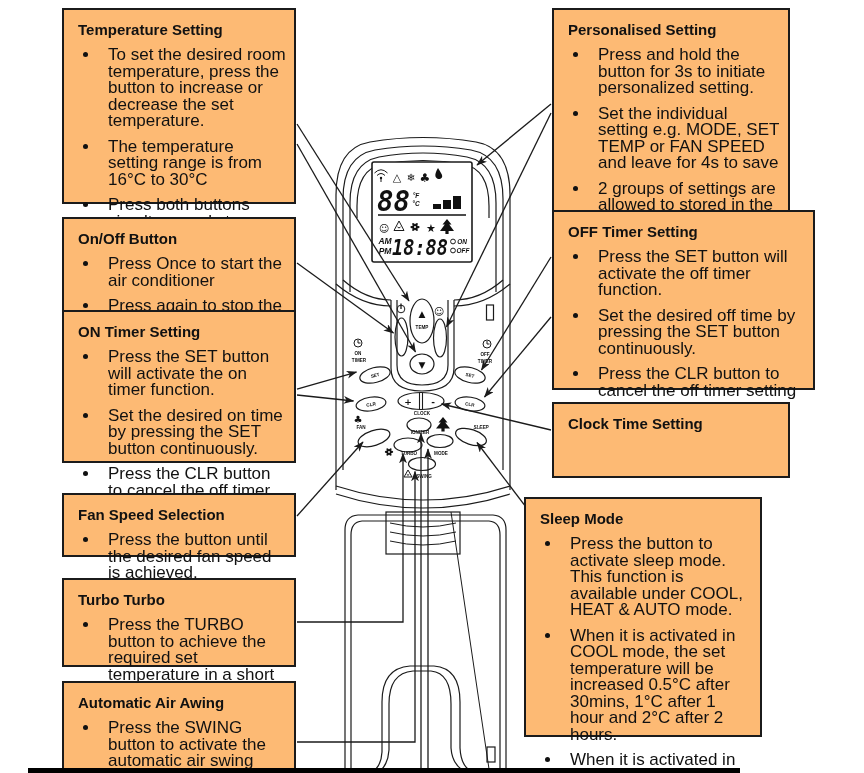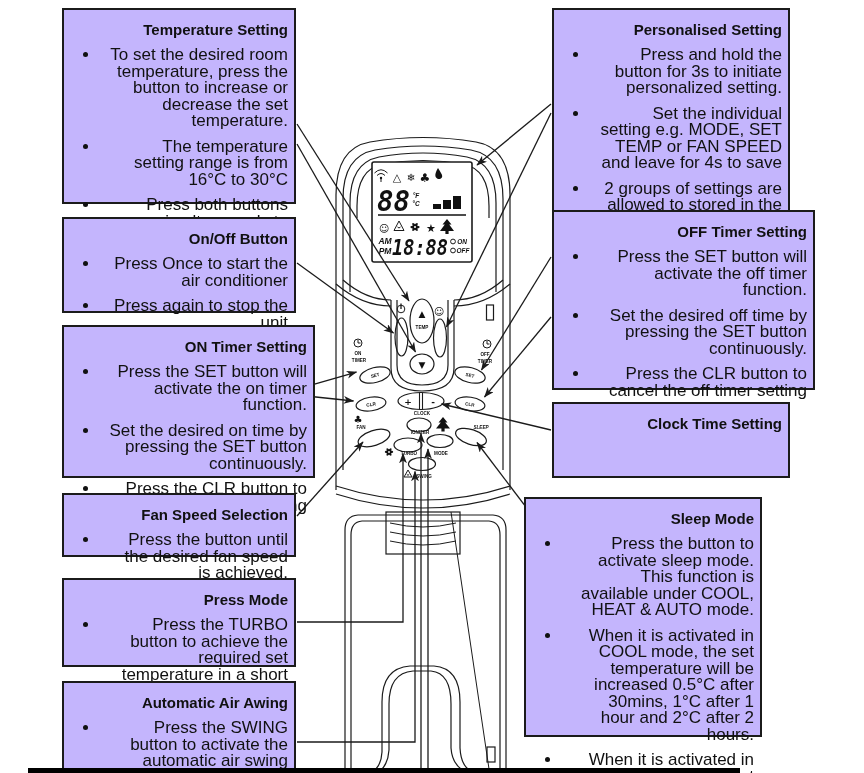--- a/index.html
+++ b/index.html
@@ -1,20 +1,20 @@
 <!DOCTYPE html>
 <html><head>
 <meta charset="utf-8">
 <style>
   html,body{margin:0;padding:0;background:#fff;}
   #page{position:relative;width:864px;height:773px;background:#fff;overflow:hidden;
         font-family:"Liberation Sans",sans-serif;color:#111;}
   #diagram{position:absolute;left:0;top:0;z-index:1;}
-  .callout{position:absolute;background:#c4b5fd;border:2px solid #1b1b1b;box-sizing:border-box;
-           padding:9px 6px 4px 12px;z-index:2;text-align:right;}
+  .callout{position:absolute;background:#fdba74;border:2px solid #1b1b1b;box-sizing:border-box;
+           padding:9px 6px 4px 12px;z-index:2;}
   .c-title{font-weight:bold;font-size:15px;margin:2px 0 9px 2px;}
   .callout ul{margin:0;padding-left:24px;}
   .callout li{font-size:17px;line-height:16.5px;margin:0 0 9px 0;padding-left:8px;}
   .callout.tight .c-title{margin-bottom:3px;}
   .callout.tight li{margin-bottom:2px;}
   #bottom-bar{position:absolute;left:28px;top:768px;width:712px;height:5px;background:#000;z-index:3;}
   
   .ln{fill:none;stroke:#1b1b1b;stroke-width:1.2;}
   .thin{fill:none;stroke:#1b1b1b;stroke-width:1;}
   .cn{fill:none;stroke:#1b1b1b;stroke-width:1.3;marker-end:url(#ah);}
@@ -235,38 +235,38 @@
   </div>
 
   <div class="callout" style="left:62px;top:217px;width:234px;height:96px">
     <div class="c-title">On/Off Button</div>
     <ul>
       <li>Press Once to start the air conditioner</li>
       <li>Press again to stop the unit</li>
     </ul>
   </div>
 
-  <div class="callout" style="left:62px;top:325px;width:253px;height:153px">
+  <div class="callout" style="left:62px;top:310px;width:234px;height:153px">
     <div class="c-title">ON Timer Setting</div>
     <ul>
       <li>Press the SET button will activate the on timer function.</li>
       <li>Set the desired on time by pressing the SET button continuously.</li>
       <li>Press the CLR button to cancel the off timer setting</li>
     </ul>
   </div>
 
   <div class="callout" style="left:62px;top:493px;width:234px;height:64px">
     <div class="c-title">Fan Speed Selection</div>
     <ul>
       <li>Press the button until the desired fan speed is achieved.</li>
     </ul>
   </div>
 
   <div class="callout" style="left:62px;top:578px;width:234px;height:89px">
-    <div class="c-title">Press Mode</div>
+    <div class="c-title">Turbo Turbo</div>
     <ul>
       <li>Press the TURBO button to achieve the required set temperature in a short time.</li>
     </ul>
   </div>
 
   <div class="callout" style="left:62px;top:681px;width:234px;height:120px">
     <div class="c-title">Automatic Air Awing</div>
     <ul>
       <li>Press the SWING button to activate the automatic air swing function.</li>
 

